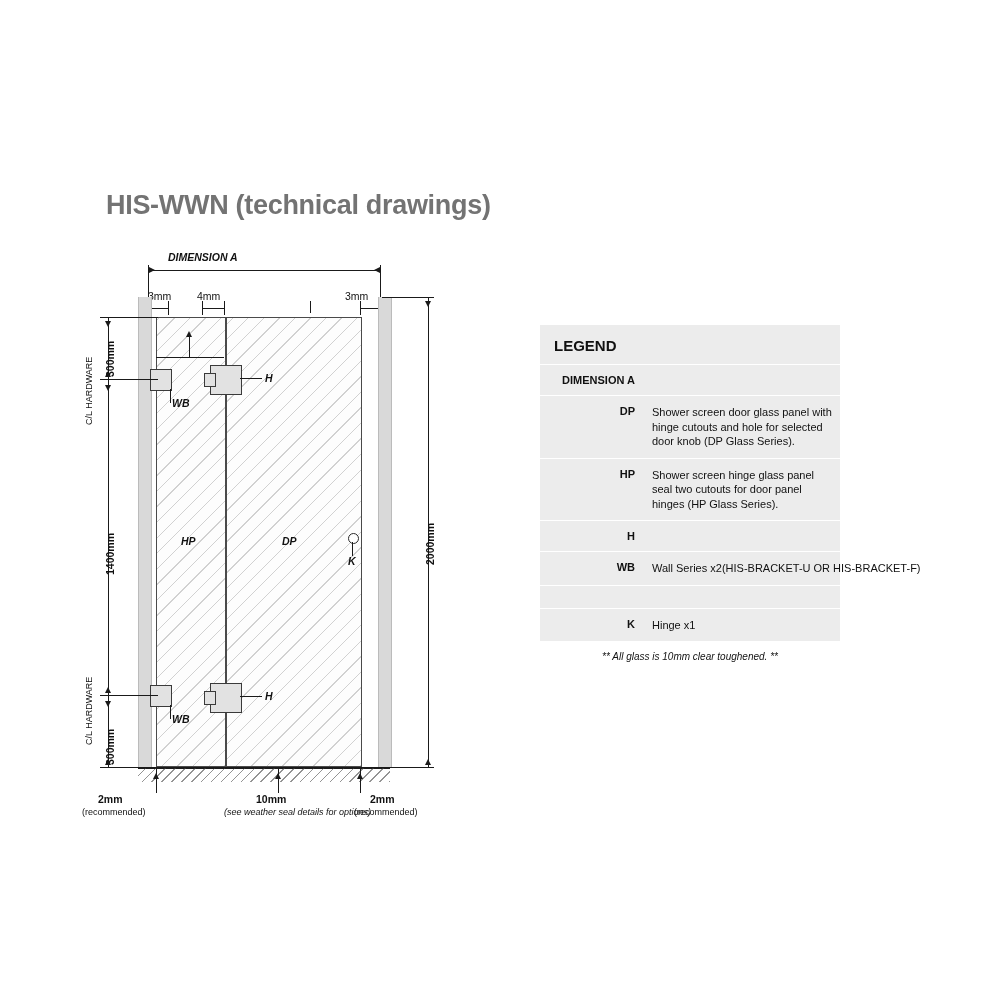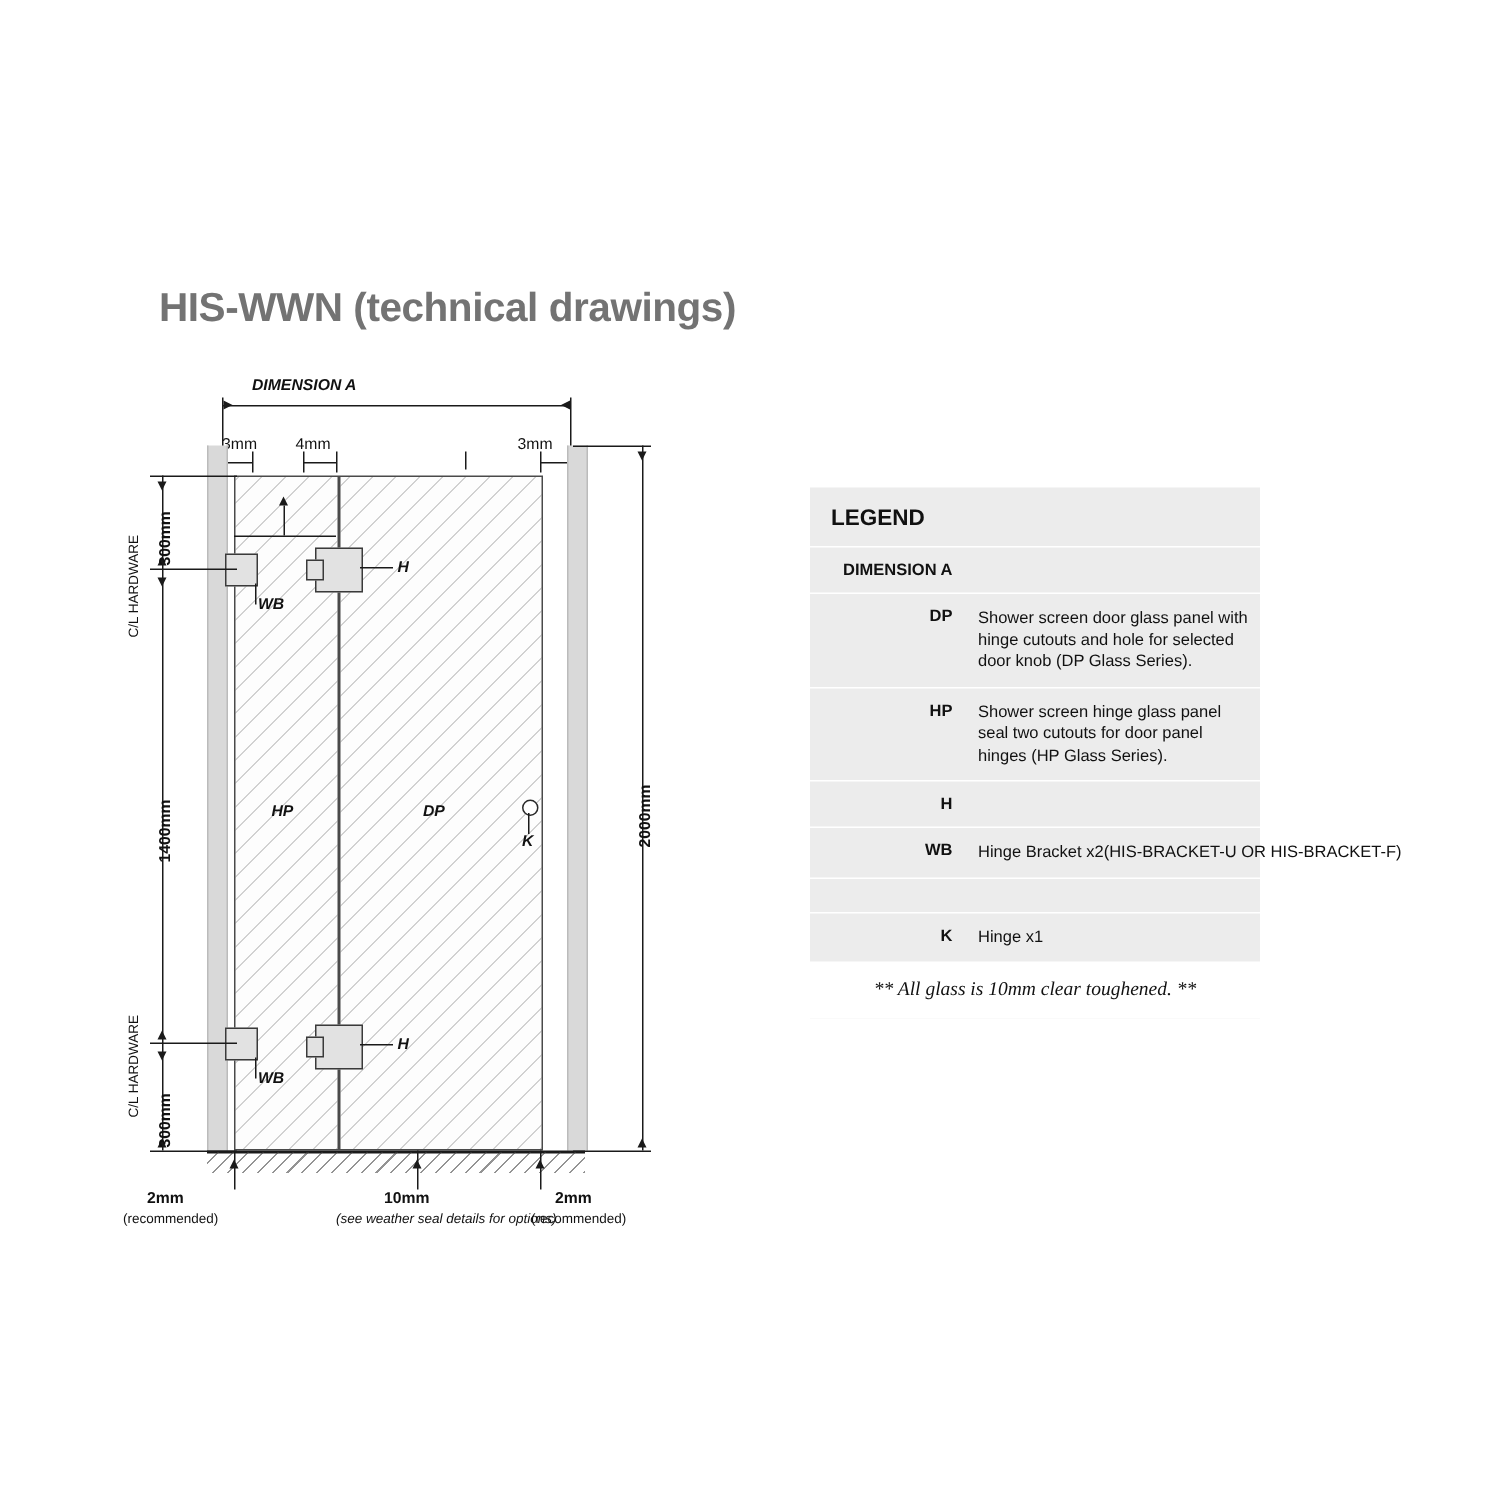--- a/index.html
+++ b/index.html
@@ -173,25 +173,24 @@
   }
   .legend-row.wide .val {
     white-space: nowrap;
     overflow: visible;
   }
   .legend-row.spacer {
     min-height: 22px;
   }
   #legend-note {
     padding: 10px 14px 12px 14px;
-    font-size: 13px;
+    font-size: 10px;
     font-style: italic;
     text-align: center;
     background: #ffffff;
-    font-family: Liberation Serif, serif;
   }
 </style>
 </head>
 <body>
 
 <div id="page-title">HIS-WWN (technical drawings)</div>
 
 <div id="drawing">
 
   <div class="lbl bold ital" style="left:108px; top:6px;">DIMENSION A</div>
@@ -312,21 +311,21 @@
   </div>
   <div class="legend-row">
     <div class="key">HP</div>
     <div class="val">Shower screen hinge glass panel seal two cutouts for door panel hinges (HP Glass Series).</div>
   </div>
   <div class="legend-row">
     <div class="key">H</div>
   </div>
   <div class="legend-row wide">
     <div class="key">WB</div>
-    <div class="val">Hinge Bracket x2(HIS-BRACKET-U OR HIS-BRACKET-F)</div>
+    <div class="val">Wall Series x2(HIS-BRACKET-U OR HIS-BRACKET-F)</div>
   </div>
   <div class="legend-row spacer">
     <div class="key"></div>
     <div class="val"></div>
   </div>
   <div class="legend-row">
     <div class="key">K</div>
     <div class="val">Hinge x1</div>
   </div>
 

